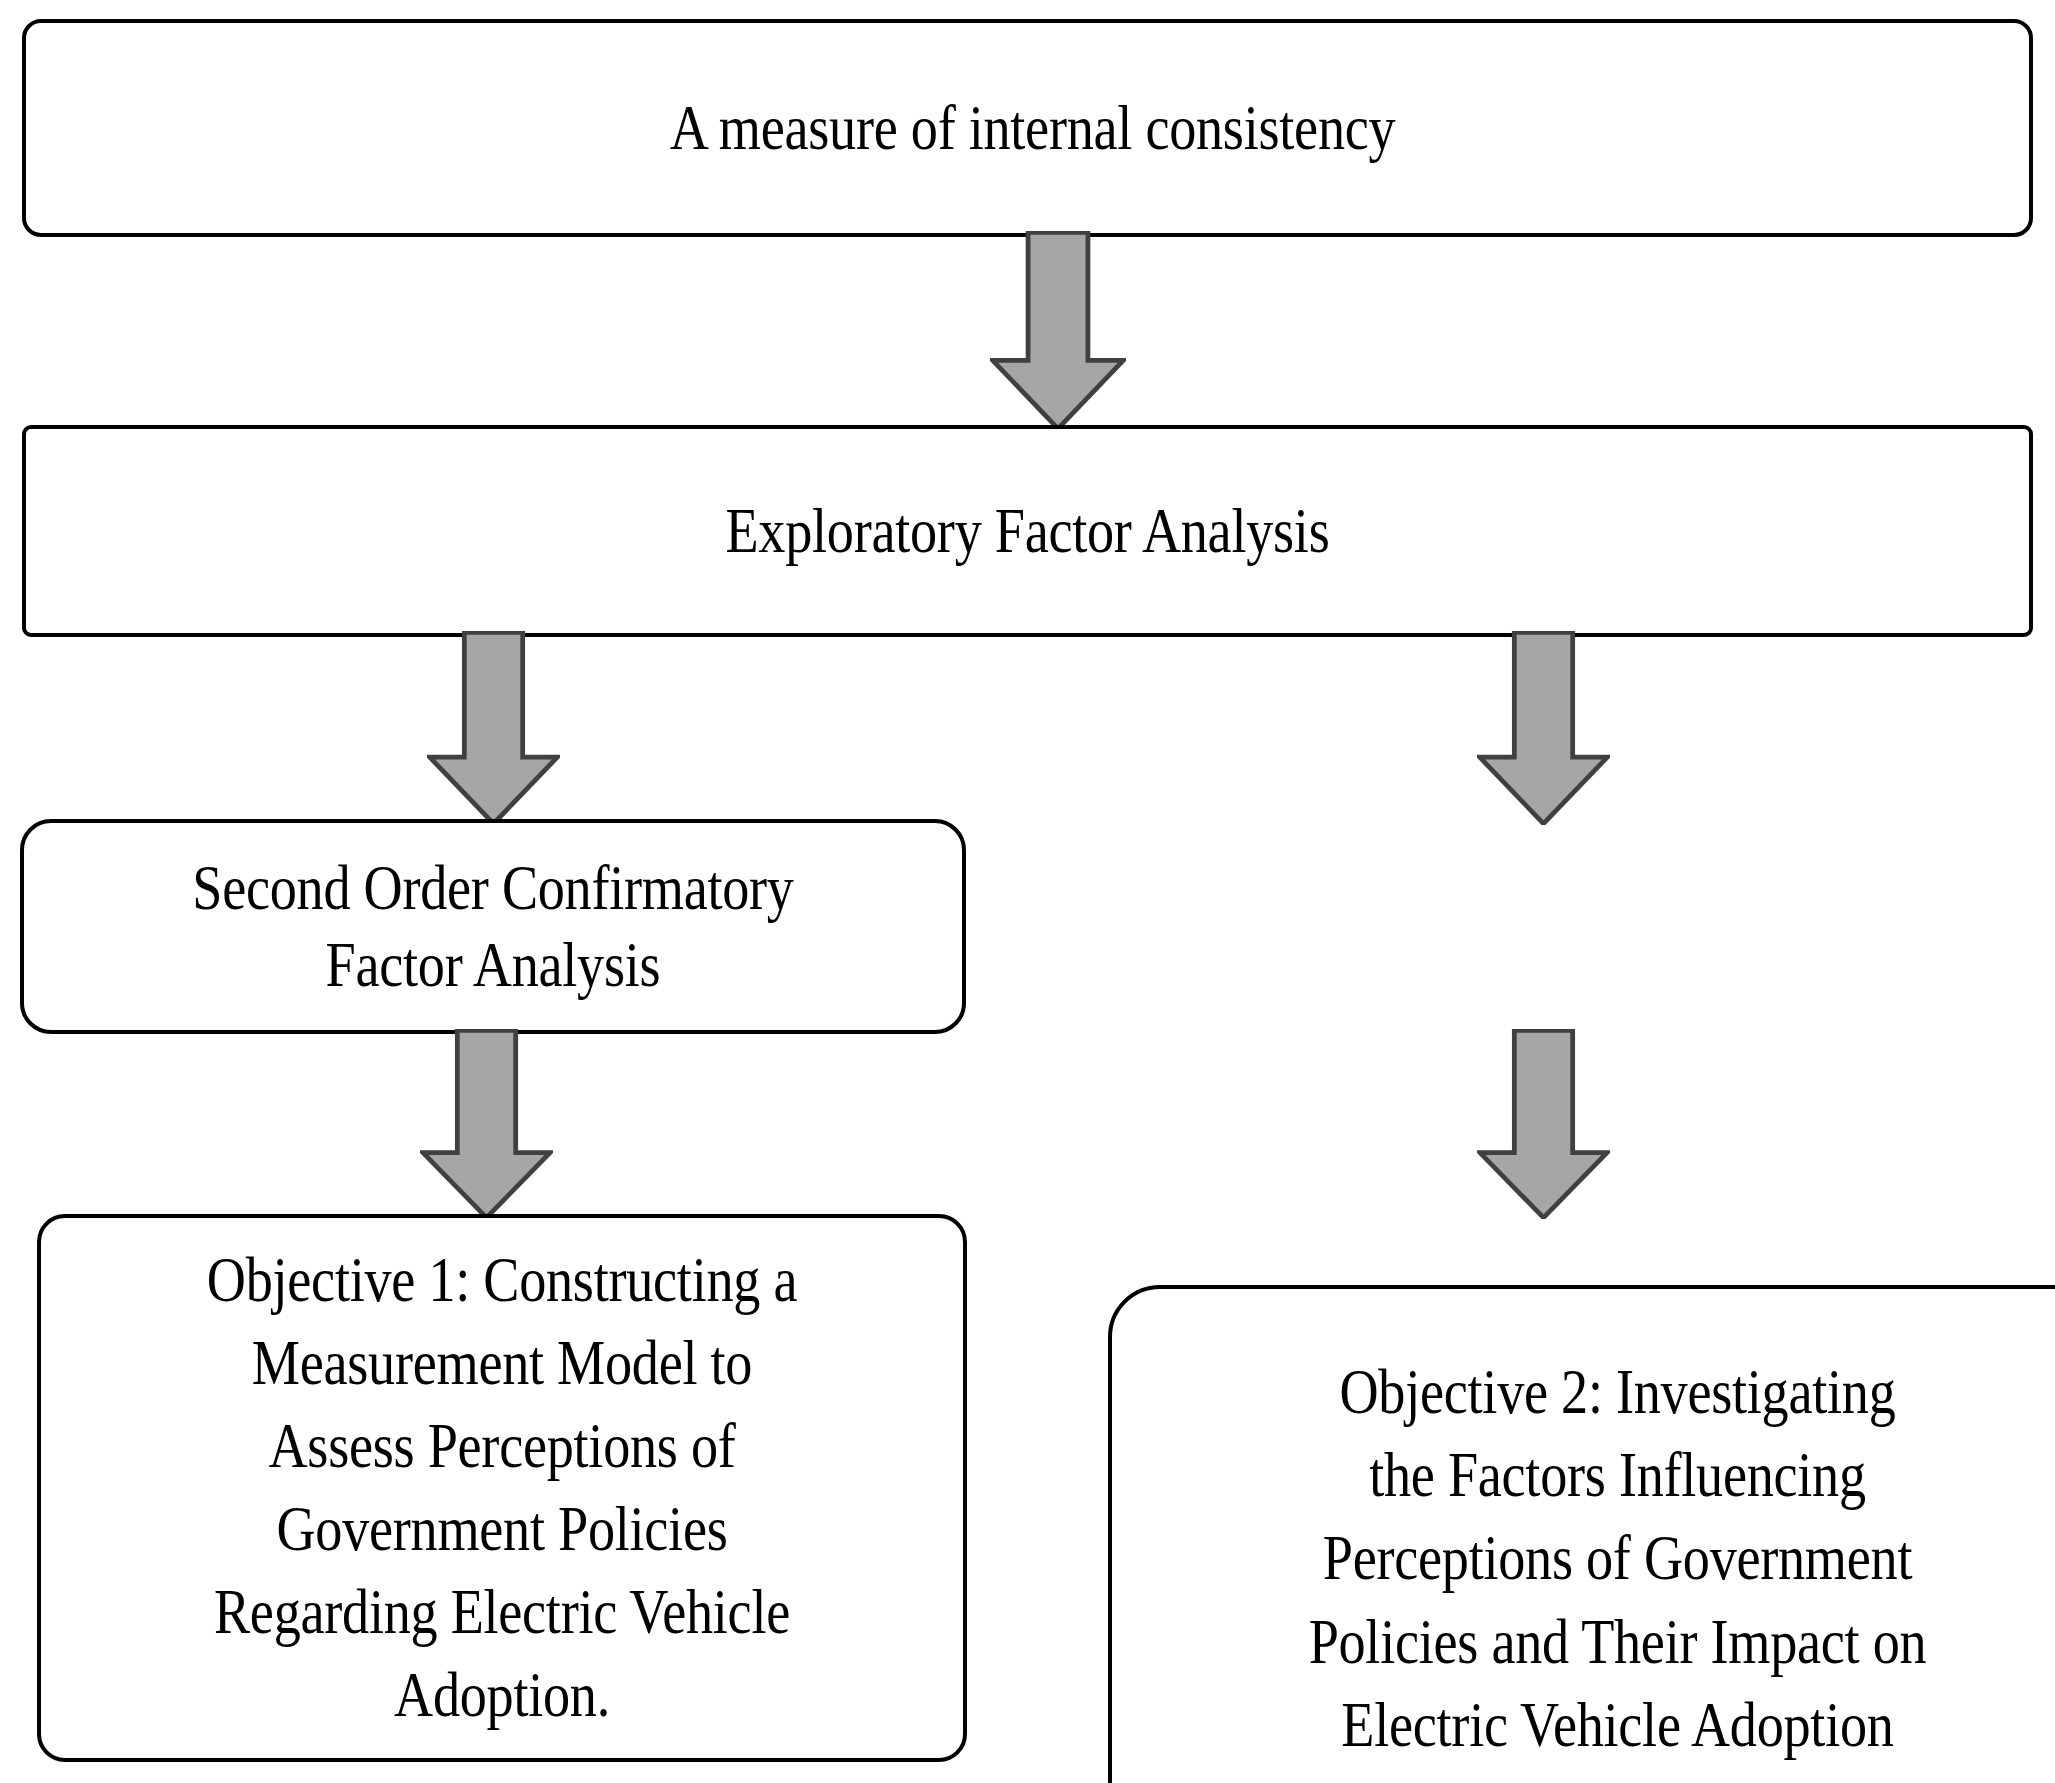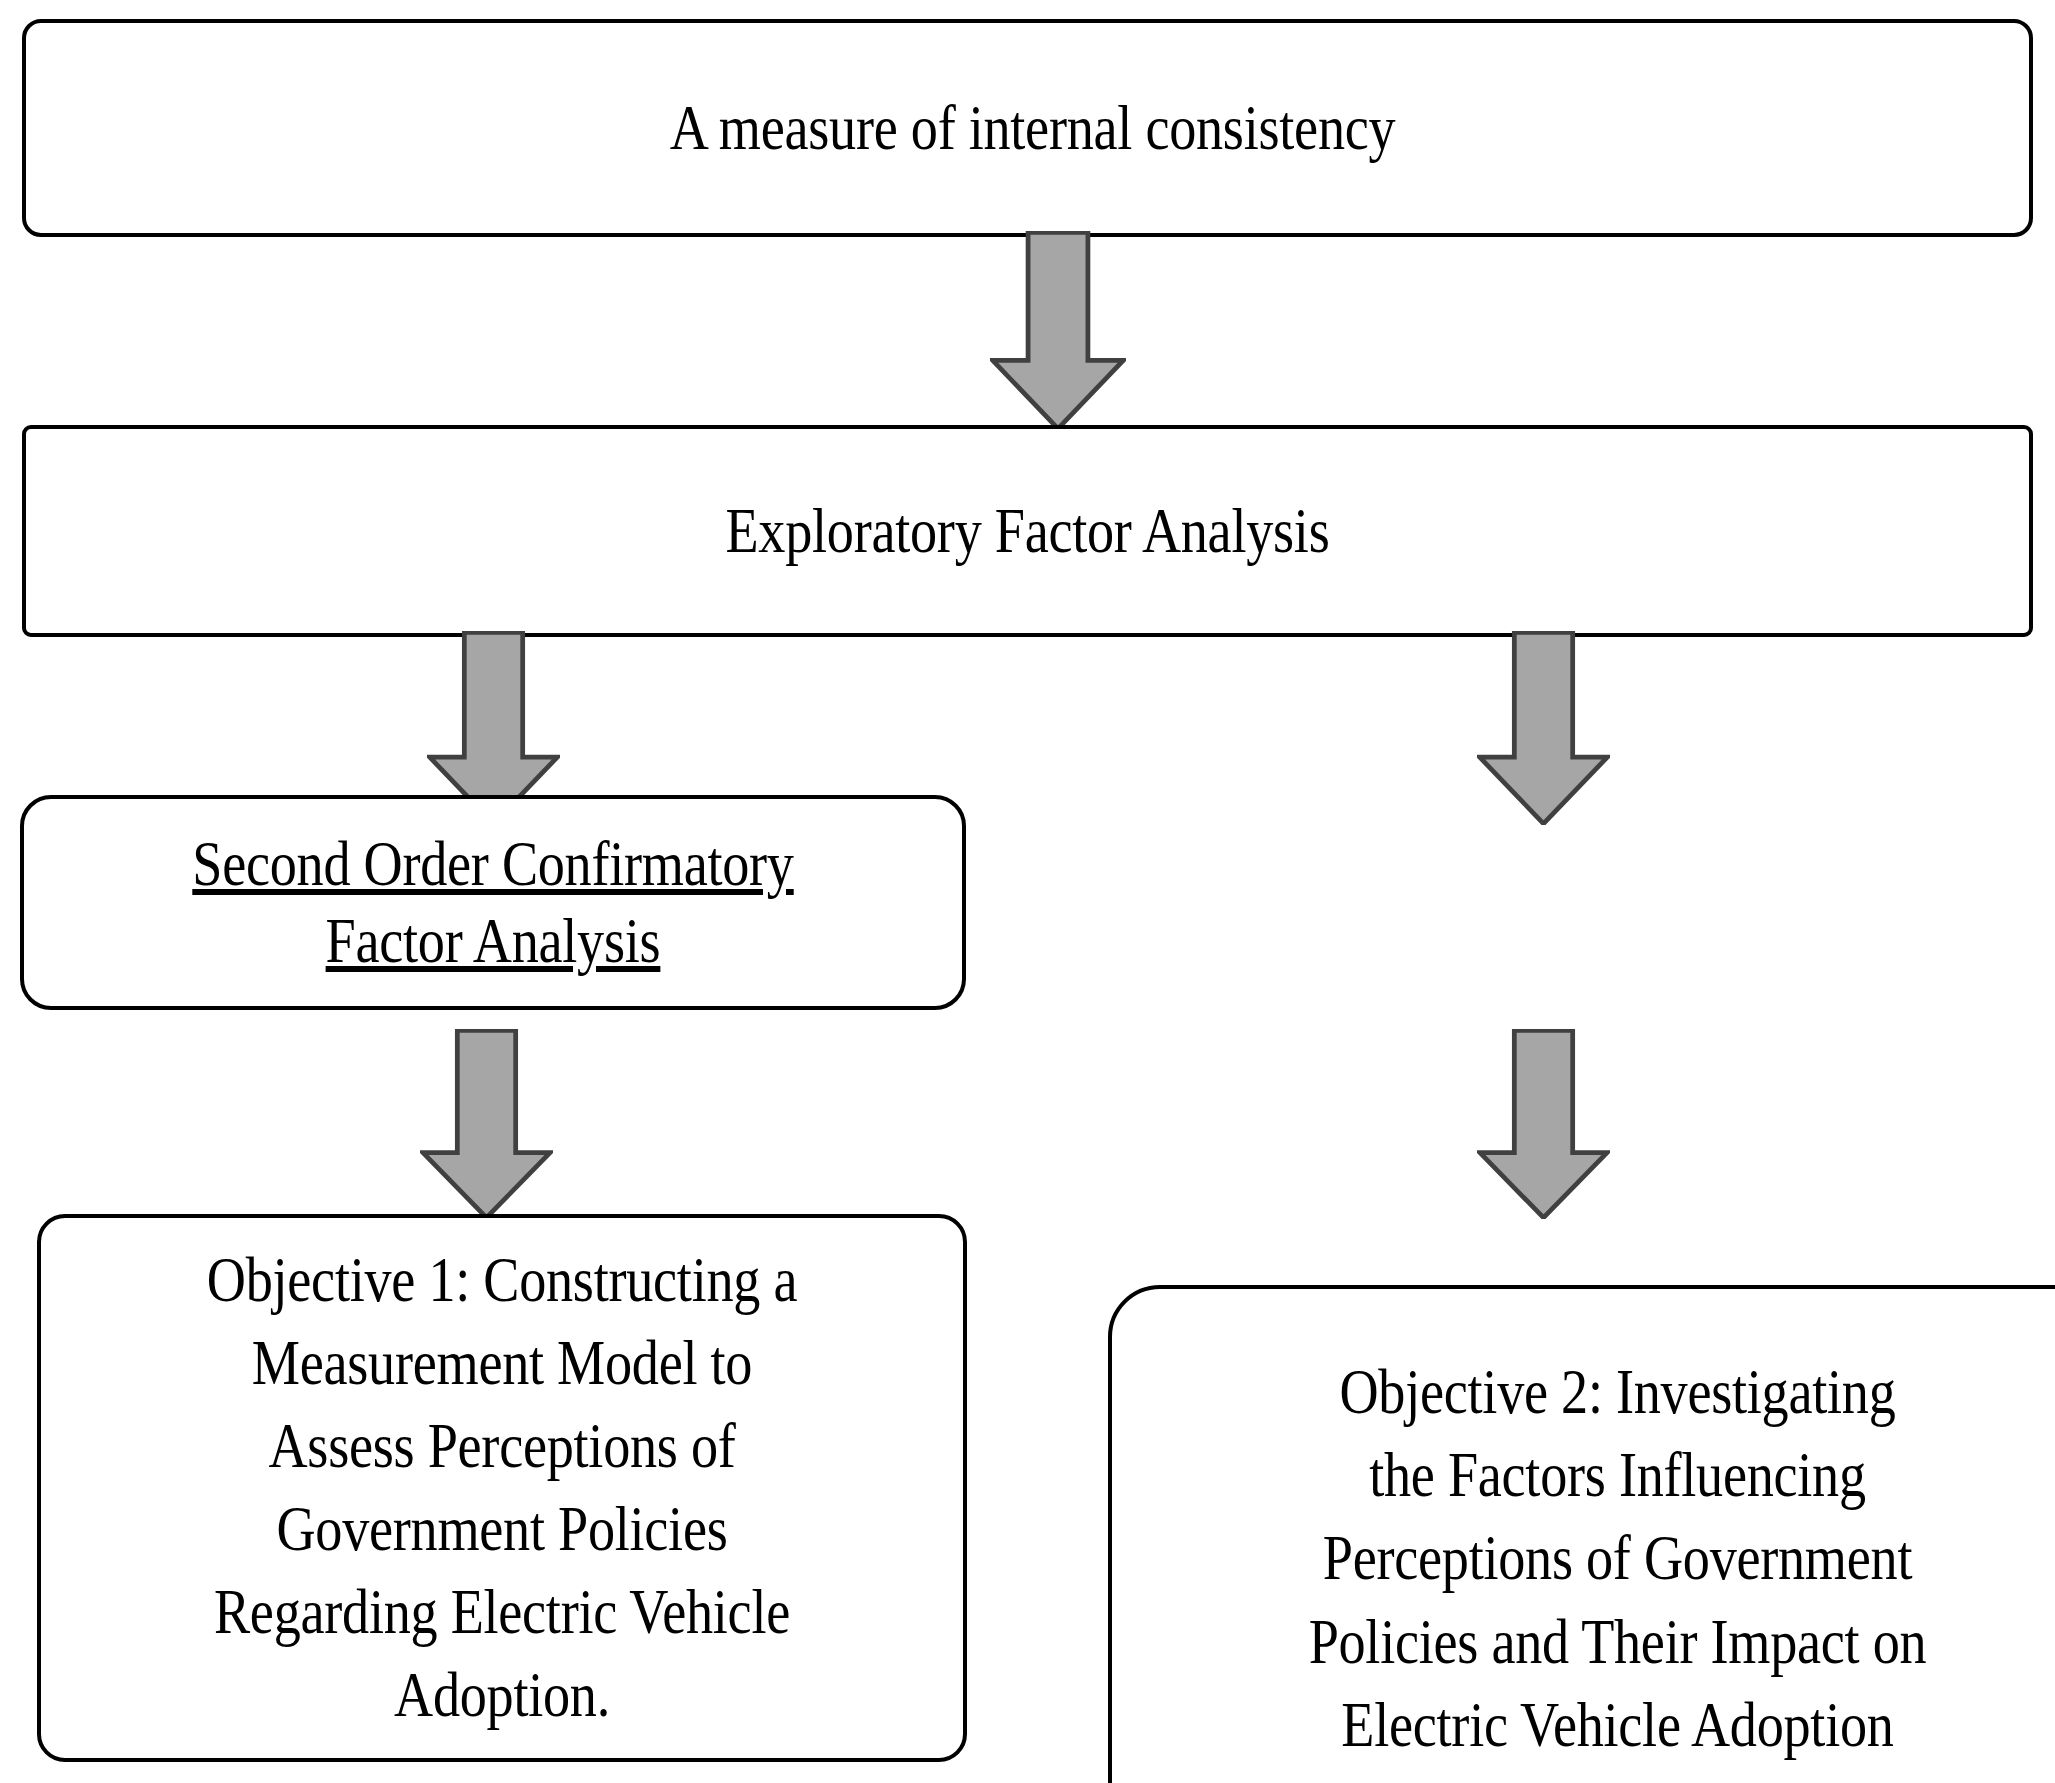--- a/index.html
+++ b/index.html
@@ -50,24 +50,23 @@
   #node-internal-consistency .node-text { font-size: 63px; line-height: 1.12; }
 
   #node-efa {
     left: 22px;  top: 425px;
     width: 2011px; height: 212px;
     border-radius: 9px;
   }
   #node-efa .node-text { font-size: 63px; line-height: 1.12; }
 
   #node-socfa {
-    left: 20.4px;  top: 795px;
+    left: 20.4px;  top: 819px;
     width: 946px; height: 215px;
     border-radius: 31px;
-    text-decoration: underline;
   }
   #node-socfa .node-text { font-size: 63px; line-height: 1.22; }
 
   #node-sem {
     left: 1090px; top: 819px;
     width: 946px; height: 215px;
     border-radius: 31px;
   }
   #node-sem .node-text { font-size: 63px; line-height: 1.22; }
 

